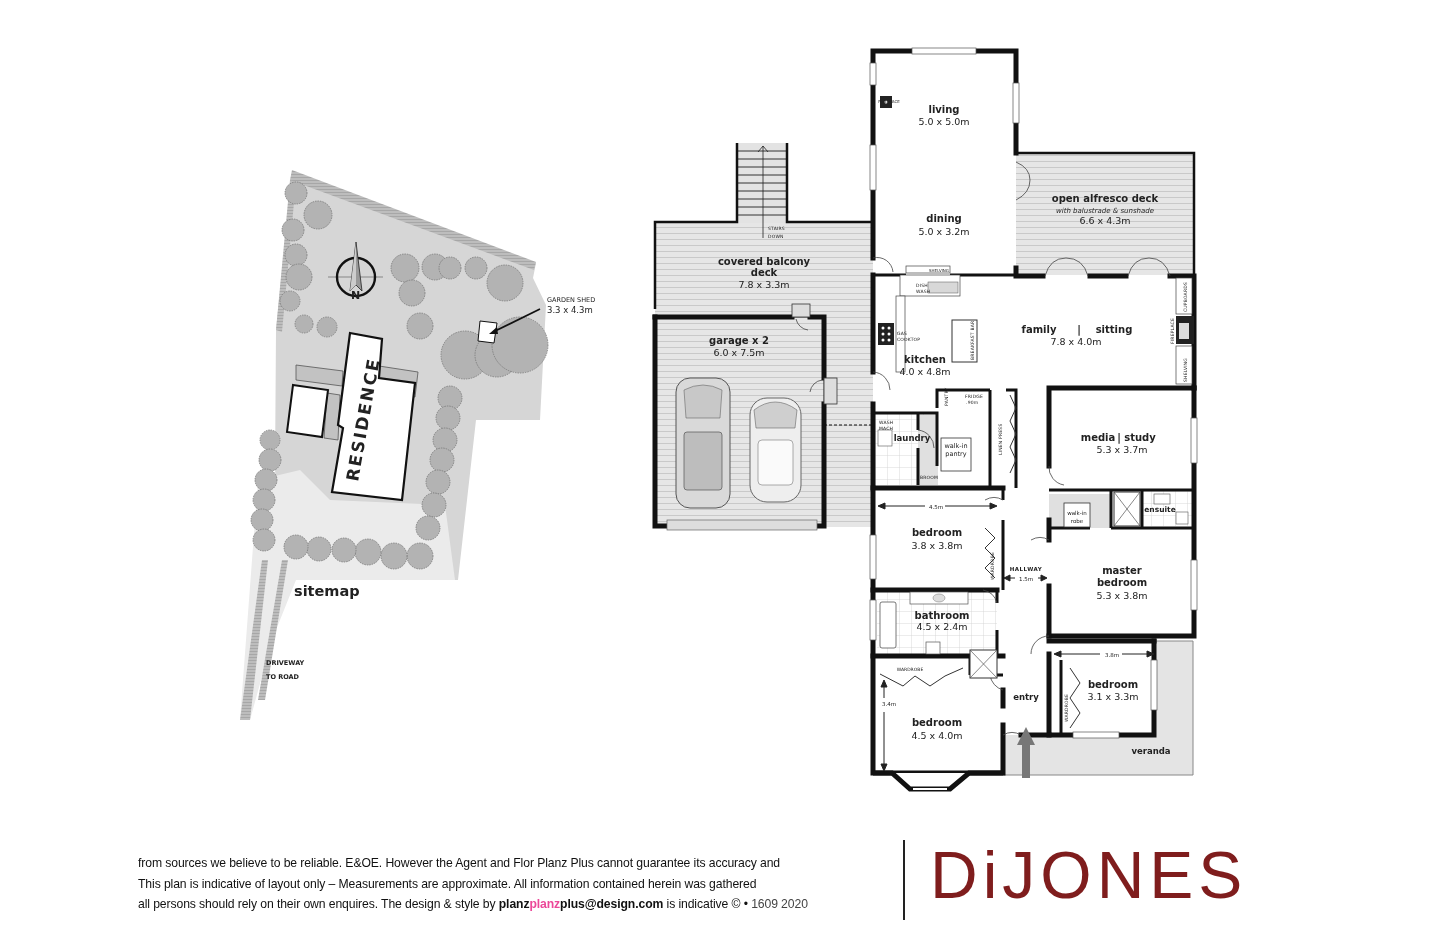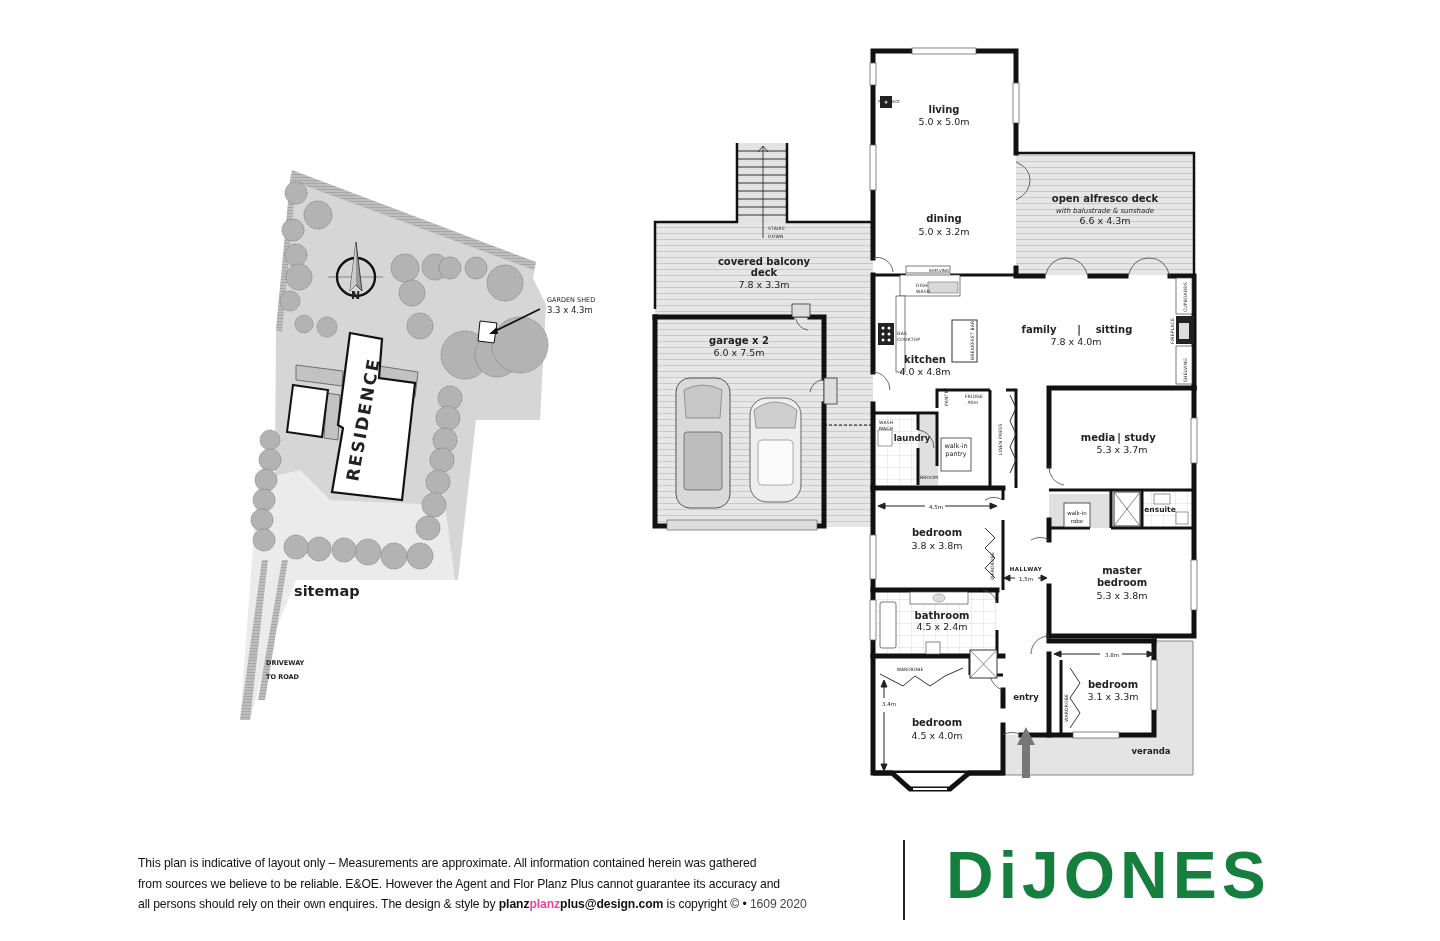--- a/index.html
+++ b/index.html
@@ -6,21 +6,21 @@
   body{width:1440px;height:941px;position:relative;overflow:hidden;font-family:"DejaVu Sans","Liberation Sans",sans-serif;color:#222;}
   svg{position:absolute;left:0;top:0;}
   .lbl{font-family:"DejaVu Sans","Liberation Sans",sans-serif;fill:#222;}
   .room{font-size:10px;font-weight:bold;}
   .dim{font-size:9.5px;}
   .tiny{font-size:4.5px;letter-spacing:0.2px;}
   .footer-text{position:absolute;left:138px;top:853px;width:760px;font-family:"Liberation Sans",sans-serif;font-size:12.2px;line-height:20.5px;color:#111;letter-spacing:-0.1px;}
   .footer-text .blue{color:#ec4899;font-weight:bold;}
   .footer-text .light{color:#444;margin-top:20px;}
   .divider{position:absolute;left:903px;top:840px;width:2px;height:80px;background:#222;}
-  .logo{position:absolute;left:930px;top:842px;font-family:"Liberation Sans",sans-serif;font-size:66px;color:#15803d;letter-spacing:5px;line-height:1;font-weight:bold;margin-left:16px;}
+  .logo{position:absolute;left:930px;top:842px;font-family:"Liberation Sans",sans-serif;font-size:66px;color:#7f1d1d;letter-spacing:5px;line-height:1;font-weight:normal;}
 </style>
 </head>
 <body>
 
 <svg width="1440" height="941" viewBox="0 0 1440 941" xmlns="http://www.w3.org/2000/svg">
   <defs>
     <pattern id="deck" width="8" height="6" patternUnits="userSpaceOnUse">
       <rect width="8" height="6" fill="#e6e6e6"></rect>
       <line x1="0" y1="5.5" x2="8" y2="5.5" stroke="#c9c9c9" stroke-width="1"></line>
     </pattern>
@@ -374,18 +374,18 @@
     <text class="lbl tiny" transform="translate(1002,455) rotate(-90)" font-size="5">LINEN PRESS</text>
     <text class="lbl tiny" transform="translate(994,580) rotate(-90)">WARDROBE</text>
     <text class="lbl tiny" transform="translate(1068,722) rotate(-90)">WARDROBE</text>
     <text class="lbl tiny" transform="translate(1187,312) rotate(-90)">CUPBOARDS</text>
     <text class="lbl tiny" transform="translate(1174,344) rotate(-90)">FIREPLACE</text>
     <text class="lbl tiny" transform="translate(1187,382) rotate(-90)">SHELVING</text>
   </g>
 </svg>
 
 <div class="footer-text">
+  <div>from sources we believe to be reliable. E&amp;OE. However the Agent and Flor Planz Plus cannot guarantee its accuracy and</div>
   <div>This plan is indicative of layout only  –  Measurements are approximate. All information contained herein was gathered</div>
-  <div>from sources we believe to be reliable. E&amp;OE. However the Agent and Flor Planz Plus cannot guarantee its accuracy and</div>
-  <div><span>all persons should rely on their own enquires. The design &amp; style by </span><a style="text-decoration:none;color:#111;font-weight:bold;"><span>planz</span><span class="blue">planz</span><span>plus@design.com</span></a><span> is copyright ©  • </span><span class="light">1609  2020</span></div>
+  <div><span>all persons should rely on their own enquires. The design &amp; style by </span><a style="text-decoration:none;color:#111;font-weight:bold;"><span>planz</span><span class="blue">planz</span><span>plus@design.com</span></a><span> is indicative ©  • </span><span class="light">1609  2020</span></div>
 </div>
 <div class="divider"></div>
 <div class="logo">DiJONES</div>
 
 </body></html>

